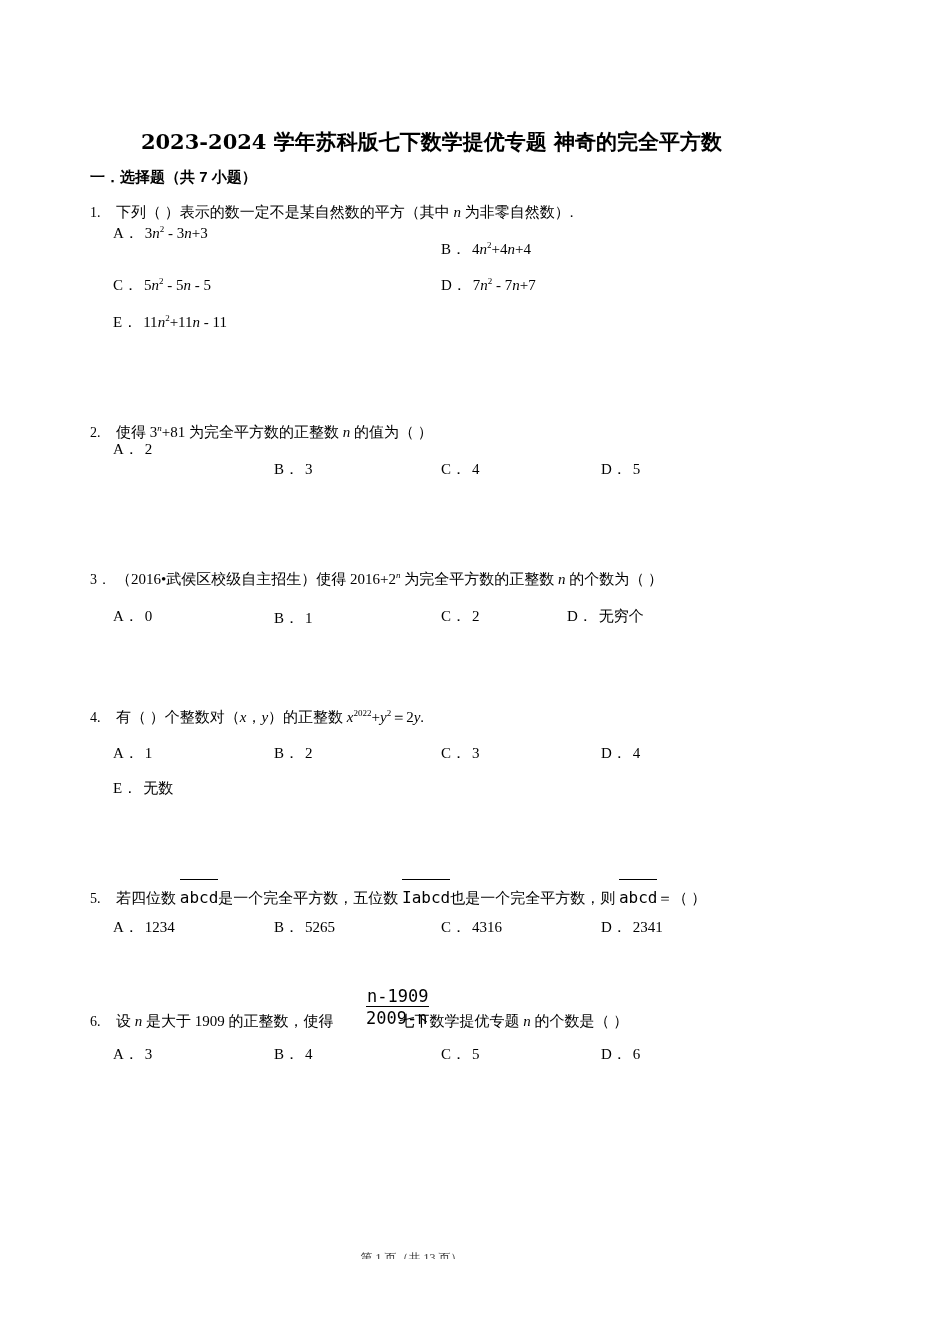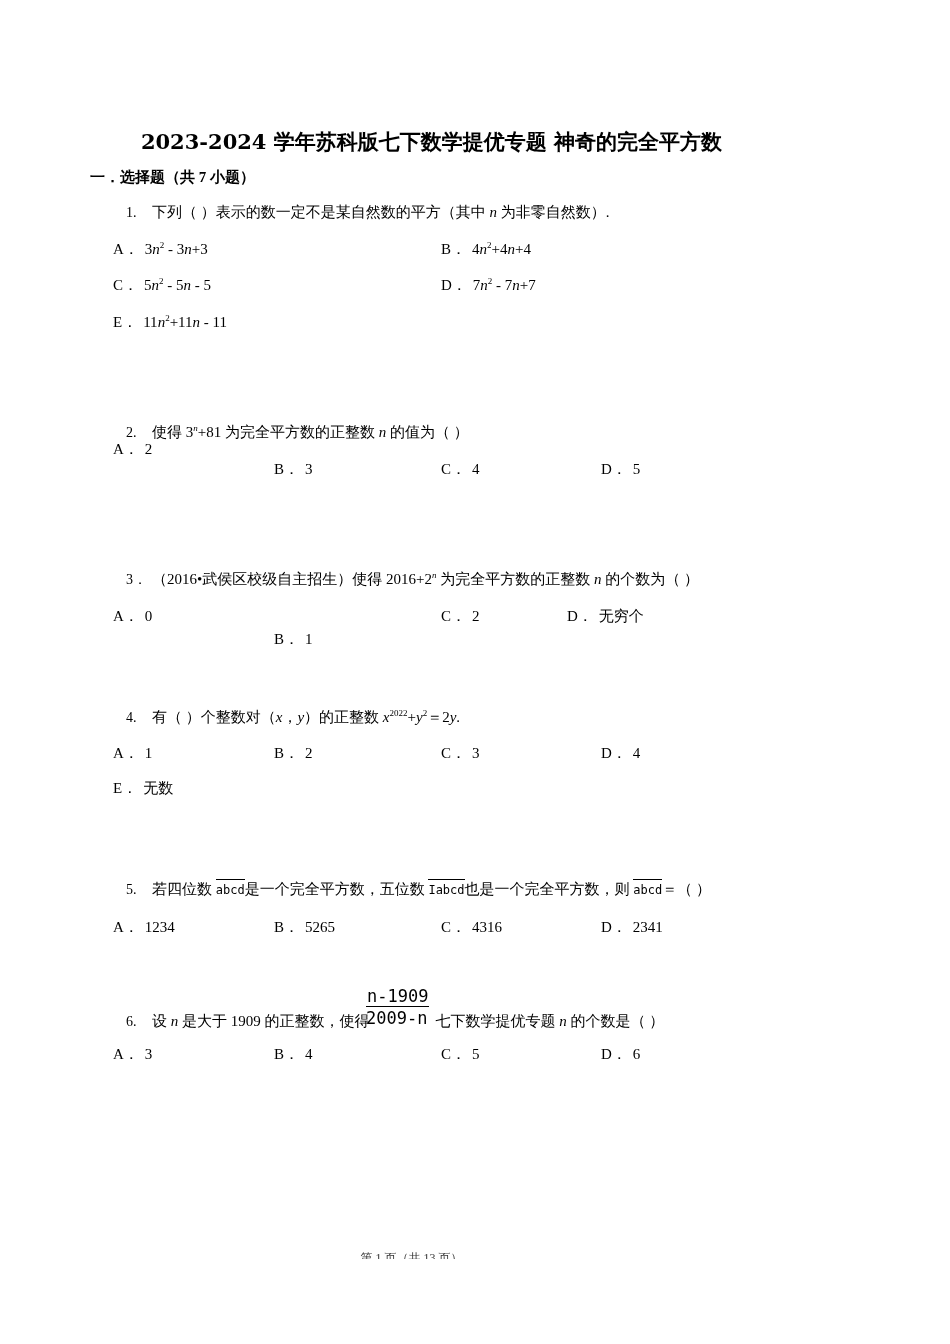--- a/index.html
+++ b/index.html
@@ -3,64 +3,64 @@
 <meta charset="utf-8">
 <style>
   html, body { margin: 0; padding: 0; background: #ffffff; }
   body { width: 950px; height: 1344px; position: relative; overflow: hidden;
          font-family: "Liberation Serif", "DejaVu Serif", serif; color: #000; }
   .title { position: absolute; left: 0; width: 863px; top: 84px; text-align: center;
            font-family: "DejaVu Serif", "Liberation Serif", serif; font-size: 21px; font-weight: bold;
            letter-spacing: 0px; white-space: nowrap; margin-top: 44px; }
   .title .hl { font-family: "DejaVu Sans", sans-serif; font-weight: 900; }
   .section { position: absolute; left: 90px; top: 168px; font-size: 15px; font-weight: bold;
-             font-family: Liberation Serif, serif; }
-  .q { position: absolute; left: 90px; font-size: 15px; white-space: nowrap; margin-left: 36px; }
+             font-family: Liberation Sans, sans-serif; }
+  .q { position: absolute; left: 90px; font-size: 15px; white-space: nowrap; }
   .qnum { display: inline-block; width: 26px; font-size: 14px; }
   .opt { position: absolute; font-size: 15px; white-space: nowrap; }
   .opt .lbl { margin-right: 6px; }
   i { font-style: italic; }
   sup { font-size: 9px; vertical-align: 6px; line-height: 0; }
-  .ov { font-family: "DejaVu Sans Mono", "Liberation Mono", monospace; font-size: 12px;
-        border-top: 1.5px solid #000; padding-top: 2px; display: inline-block; line-height: 16px; }
+  .ov { font-family: "DejaVu Sans Mono", "Liberation Mono", monospace; font-size: 16px;
+        border-top: 1.5px solid #000; padding-top: 10px; display: inline-block; line-height: 16px; }
   .frac { position: absolute; font-family: "DejaVu Sans Mono", "Liberation Mono", monospace; font-size: 17px; }
   .frac .num { position: absolute; left: 0; top: 0; border-bottom: 1.5px solid #000; padding: 0 1px; white-space: nowrap; }
   .frac .den { position: absolute; left: 0; top: 22px; white-space: nowrap; }
   .footer { position: absolute; top: 1250px; left: 0; width: 823px; text-align: center; font-size: 12px;
             color: #333; height: 9px; overflow: hidden; }
 </style>
 </head>
 <body>
 
 <div class="title"><span>2023-2024 学年</span><span class="hl">苏科版</span><span>七下数学提优专题  神奇的完全平方数</span></div>
 
 <div class="section">一．选择题（共 7 小题）</div>
 
 <div class="q" style="top:203px">
   <span class="qnum">1.</span><span>下列（        ）表示的数一定不是某自然数的平方（其中 </span><i>n</i><span> 为非零自然数）.</span>
 </div>
-<div class="opt" style="left:113px;top:240px"><span class="lbl">A．</span><span>3</span><i>n</i><sup>2</sup><span> - 3</span><i>n</i><span>+3</span></div>
+<div class="opt" style="left:113px;top:224px"><span class="lbl">A．</span><span>3</span><i>n</i><sup>2</sup><span> - 3</span><i>n</i><span>+3</span></div>
 <div class="opt" style="left:441px;top:240px"><span class="lbl">B．</span><span>4</span><i>n</i><sup>2</sup><span>+4</span><i>n</i><span>+4</span></div>
 <div class="opt" style="left:113px;top:276px"><span class="lbl">C．</span><span>5</span><i>n</i><sup>2</sup><span> - 5</span><i>n</i><span> - 5</span></div>
 <div class="opt" style="left:441px;top:276px"><span class="lbl">D．</span><span>7</span><i>n</i><sup>2</sup><span> - 7</span><i>n</i><span>+7</span></div>
 <div class="opt" style="left:113px;top:313px"><span class="lbl">E．</span><span>11</span><i>n</i><sup>2</sup><span>+11</span><i>n</i><span> - 11</span></div>
 
 <div class="q" style="top:423px">
   <span class="qnum">2.</span><span>使得  3</span><sup><i>n</i></sup><span>+81 为完全平方数的正整数  </span><i>n</i><span> 的值为（      ）</span>
 </div>
 <div class="opt" style="left:113px;top:440px"><span class="lbl">A．</span><span>2</span></div>
 <div class="opt" style="left:274px;top:460px"><span class="lbl">B．</span><span>3</span></div>
 <div class="opt" style="left:441px;top:460px"><span class="lbl">C．</span><span>4</span></div>
 <div class="opt" style="left:601px;top:460px"><span class="lbl">D．</span><span>5</span></div>
 
 <div class="q" style="top:570px">
   <span class="qnum">3．</span><span>（2016•武侯区校级自主招生）使得  2016+2</span><sup><i>n</i></sup><span> 为完全平方数的正整数  </span><i>n</i><span> 的个数为（      ）</span>
 </div>
 <div class="opt" style="left:113px;top:607px"><span class="lbl">A．</span><span>0</span></div>
-<div class="opt" style="left:274px;top:630px"><span class="lbl">B．</span><span>1</span></div>
+<div class="opt" style="left:274px;top:609px"><span class="lbl">B．</span><span>1</span></div>
 <div class="opt" style="left:441px;top:607px"><span class="lbl">C．</span><span>2</span></div>
 <div class="opt" style="left:567px;top:607px"><span class="lbl">D．</span><span>无穷个</span></div>
 
 <div class="q" style="top:708px">
   <span class="qnum">4.</span><span>有（        ）个整数对（</span><i>x</i><span>，</span><i>y</i><span>）的正整数  </span><i>x</i><sup>2022</sup><span>+</span><i>y</i><sup>2</sup><span>＝2</span><i>y</i><span>.</span>
 </div>
 <div class="opt" style="left:113px;top:744px"><span class="lbl">A．</span><span>1</span></div>
 <div class="opt" style="left:274px;top:744px"><span class="lbl">B．</span><span>2</span></div>
 <div class="opt" style="left:441px;top:744px"><span class="lbl">C．</span><span>3</span></div>
 <div class="opt" style="left:601px;top:744px"><span class="lbl">D．</span><span>4</span></div>

